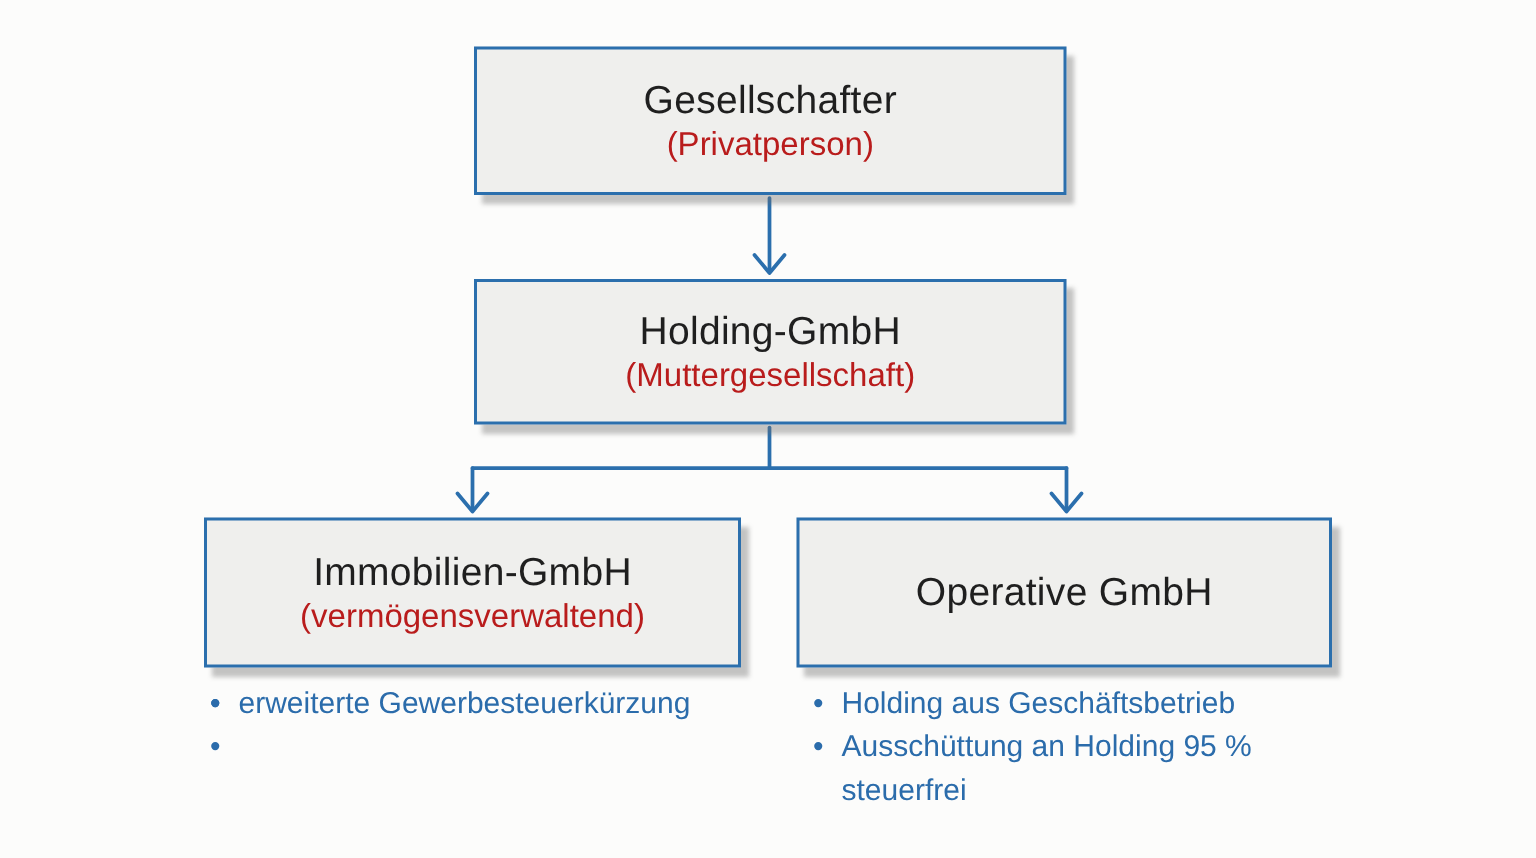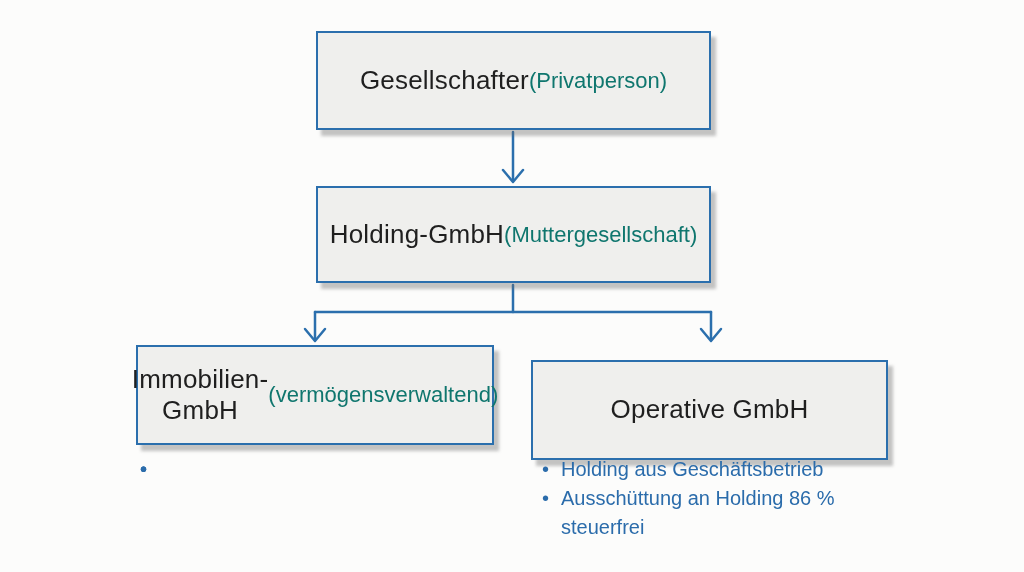--- a/index.html
+++ b/index.html
@@ -19,41 +19,41 @@
     left: 0; top: 0;
     width: 1024px; height: 572px;
     pointer-events: none;
   }
   .node {
     position: absolute;
     background: #efefed;
     border: 2px solid #2b6fad;
     box-shadow: 5px 6px 3px rgba(110,110,110,0.40);
     display: flex;
-    flex-direction: row;
+    flex-direction: column;
     align-items: center;
     justify-content: center;
     text-align: center;
     box-sizing: border-box;
   }
   .node .title {
     font-size: 26px;
     color: #1f1f1f;
     line-height: 1.2;
     letter-spacing: 0.2px;
   }
   .node .subtitle {
     font-size: 22px;
-    color: #0f766e;
+    color: #b91c1c;
     line-height: 1.25;
   }
   #node-gesellschafter { left: 316px; top: 31px;  width: 395px; height: 99px; }
   #node-holding        { left: 316px; top: 186px; width: 395px; height: 97px; }
   #node-immobilien     { left: 136px; top: 345px; width: 358px; height: 100px; }
-  #node-operative      { left: 531px; top: 360px; width: 357px; height: 100px; }
+  #node-operative      { left: 531px; top: 345px; width: 357px; height: 100px; }
 
   .bullet-list {
     position: absolute;
     color: #2b6cab;
     font-size: 20px;
     line-height: 29px;
   }
   #list-immobilien { left: 140px; top: 455px; width: 370px; }
   #list-operative  { left: 542px; top: 455px; width: 316px; }
   .bullet-item {
@@ -114,30 +114,31 @@
   <div class="node" id="node-operative">
     <div class="title">Operative GmbH</div>
   </div>
 
   <div class="bullet-list" id="list-immobilien">
     <div class="bullet-item">
       <span class="bullet-glyph">•</span>
     </div>
     <div class="bullet-item">
       <span class="bullet-glyph">•</span>
+      <span>erweiterte Gewerbesteuerkürzung</span>
     </div>
     <div class="bullet-item">
       <span class="bullet-glyph">•</span>
     </div>
   </div>
 
   <div class="bullet-list" id="list-operative">
     <div class="bullet-item">
       <span class="bullet-glyph">•</span>
       <span>Holding aus Geschäftsbetrieb</span>
     </div>
     <div class="bullet-item">
       <span class="bullet-glyph">•</span>
-      <span>Ausschüttung an Holding 86 % steuerfrei</span>
+      <span>Ausschüttung an Holding 95 % steuerfrei</span>
     </div>
   </div>
 
 </div>
 
 </body></html>

